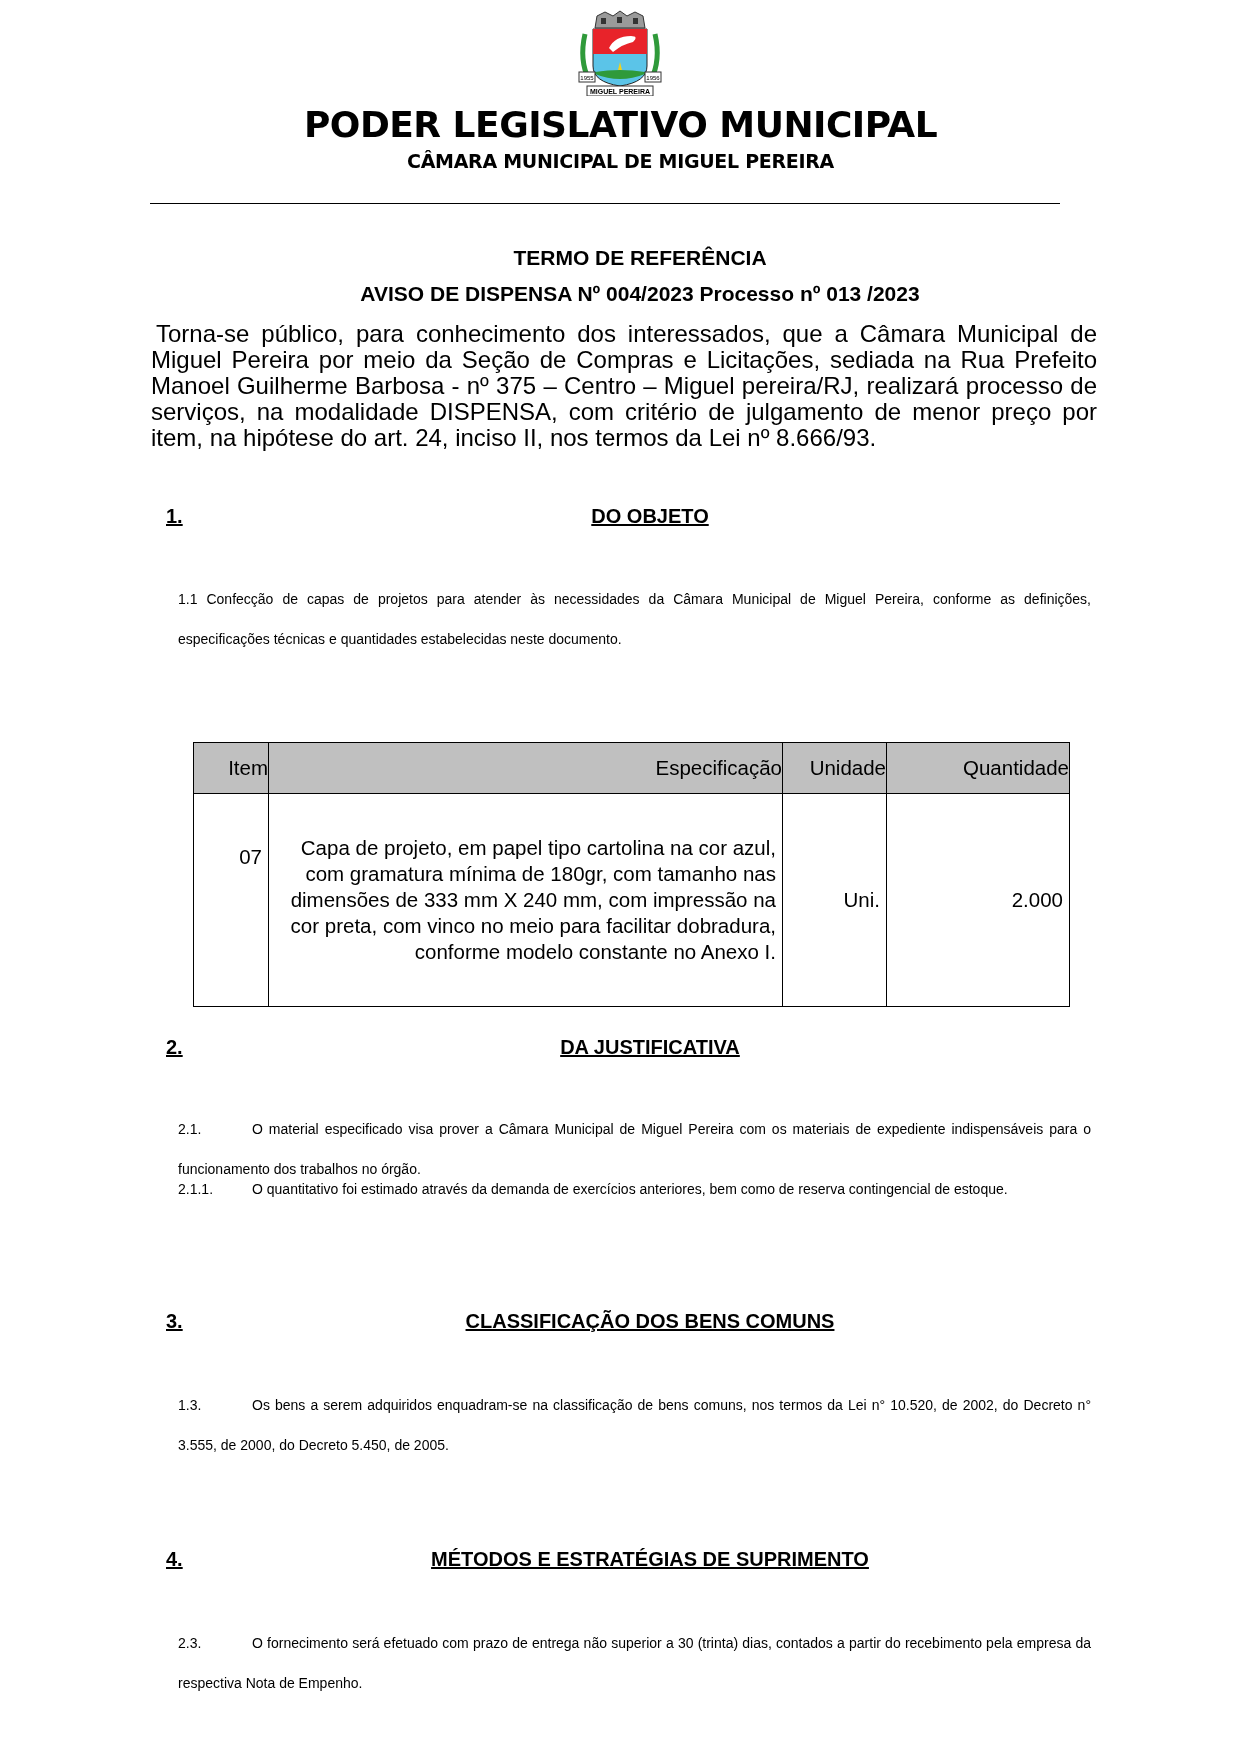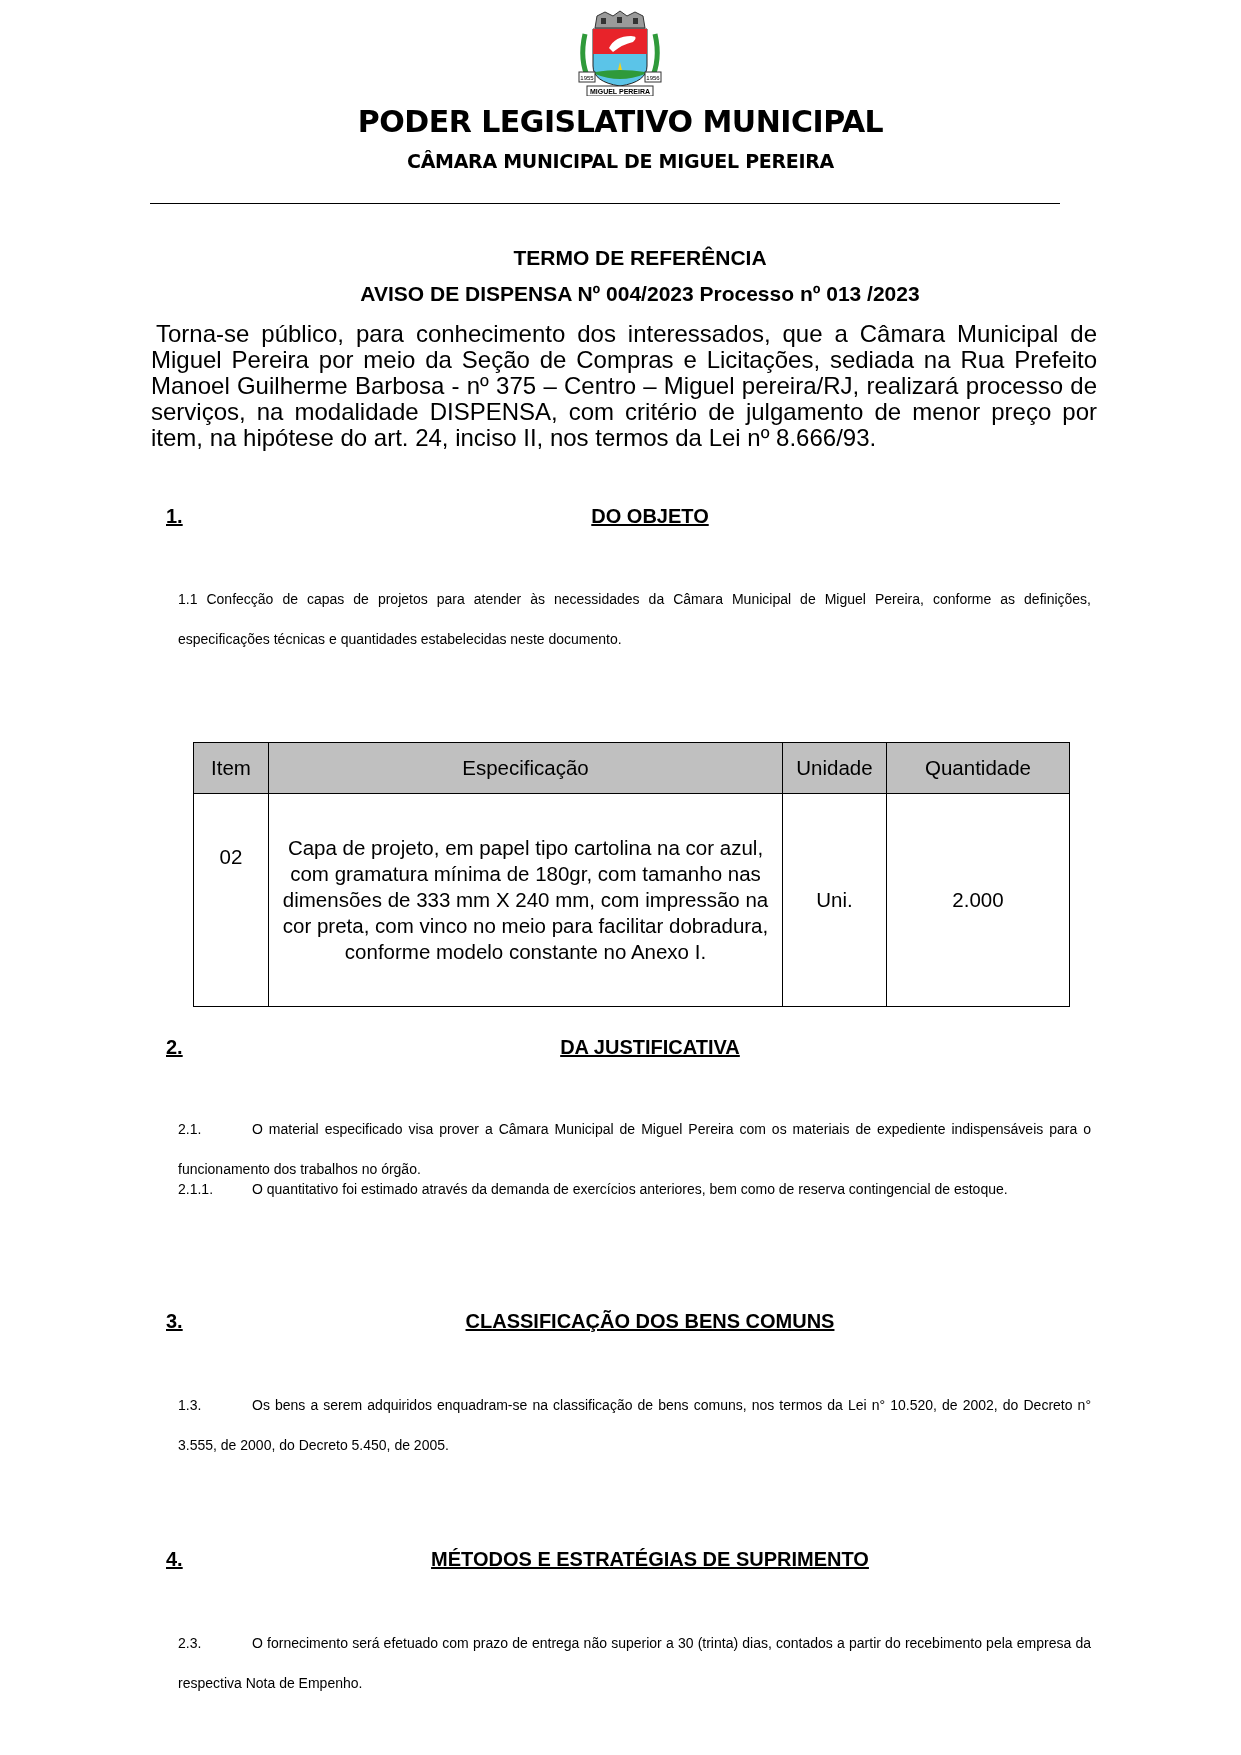--- a/index.html
+++ b/index.html
@@ -1,31 +1,31 @@
 <!DOCTYPE html>
 <html><head>
 <meta charset="utf-8">
 <style>
   html, body { margin: 0; padding: 0; background: #ffffff; }
   body { width: 1241px; height: 1755px; position: relative; overflow: hidden; color: #000; font-family: "Liberation Sans", sans-serif; }
   .abs { position: absolute; }
   .logo { left: 575px; top: 10px; width: 90px; height: 86px; }
-  .h1 { left: 0; width: 1241px; top: 104px; text-align: center; font-family: "DejaVu Sans", sans-serif; font-weight: bold; font-size: 30px; letter-spacing: -0.5px; }
+  .h1 { left: 0; width: 1241px; top: 104px; text-align: center; font-family: "DejaVu Sans", sans-serif; font-weight: bold; font-size: 36px; letter-spacing: -0.5px; }
   .h2 { left: 0; width: 1241px; top: 150px; text-align: center; font-family: "DejaVu Sans", sans-serif; font-weight: bold; font-size: 19px; letter-spacing: -0.3px; }
   .rule { left: 150px; width: 910px; top: 203px; height: 0; border-top: 1.5px solid #000; }
   .title { left: 0; width: 1280px; text-align: center; font-weight: bold; font-size: 21px; }
   .intro { left: 151px; width: 946px; top: 321px; font-size: 24px; line-height: 26px; text-align: justify; }
   .intro-first { text-indent: 5px; }
   .sec-num { left: 166px; font-weight: bold; font-size: 20px; text-decoration: underline; }
   .sec-title { left: 0; width: 1300px; text-align: center; font-weight: bold; font-size: 20px; text-decoration: underline; }
   .para { left: 178px; width: 913px; font-size: 14px; line-height: 39.5px; text-align: justify; }
   .para .num { display: inline-block; width: 74px; }
   .para .num-wide { display: inline-block; width: 74px; }
   table.spec { position: absolute; left: 193px; top: 742px; width: 877px; border-collapse: collapse; font-size: 20.5px; }
-  table.spec th, table.spec td { border: 1.5px solid #000; text-align: center; vertical-align: middle; }
+  table.spec th, table.spec td { border: 1.5px solid #000; text-align: right; vertical-align: middle; }
   table.spec th { background: #c0c0c0; font-weight: normal; height: 50px; padding: 0; }
   table.spec td { padding: 0 6px; line-height: 26px; height: 162px; }
 </style>
 </head>
 <body>
 
 <div class="abs logo">
   <svg width="90" height="86" viewBox="0 0 90 86">
 
     <path d="M22 6 L30 2 L38 6 L45 1 L52 6 L60 2 L68 6 L70 18 L20 18 Z" fill="#9a9a9a" stroke="#333" stroke-width="1"></path>
@@ -70,21 +70,21 @@
   <thead>
     <tr>
       <th style="width:74px;">Item</th>
       <th style="width:513px;">Especificação</th>
       <th style="width:103px;">Unidade</th>
       <th>Quantidade</th>
     </tr>
   </thead>
   <tbody>
     <tr>
-      <td style="vertical-align:top; padding-top:50px;">02</td>
+      <td style="vertical-align:top; padding-top:50px;">07</td>
       <td>Capa de projeto, em papel tipo cartolina na cor azul, com gramatura mínima de 180gr, com tamanho nas dimensões de 333 mm X 240 mm, com impressão na cor preta, com vinco no meio para facilitar dobradura, conforme modelo constante no Anexo I.</td>
       <td>Uni.</td>
       <td>2.000</td>
     </tr>
   </tbody>
 </table>
 
 <div class="abs sec-num" style="top:1036px;">2.</div>
 <div class="abs sec-title" style="top:1036px;">DA JUSTIFICATIVA</div>
 <div class="abs para" style="top:1110px;">

